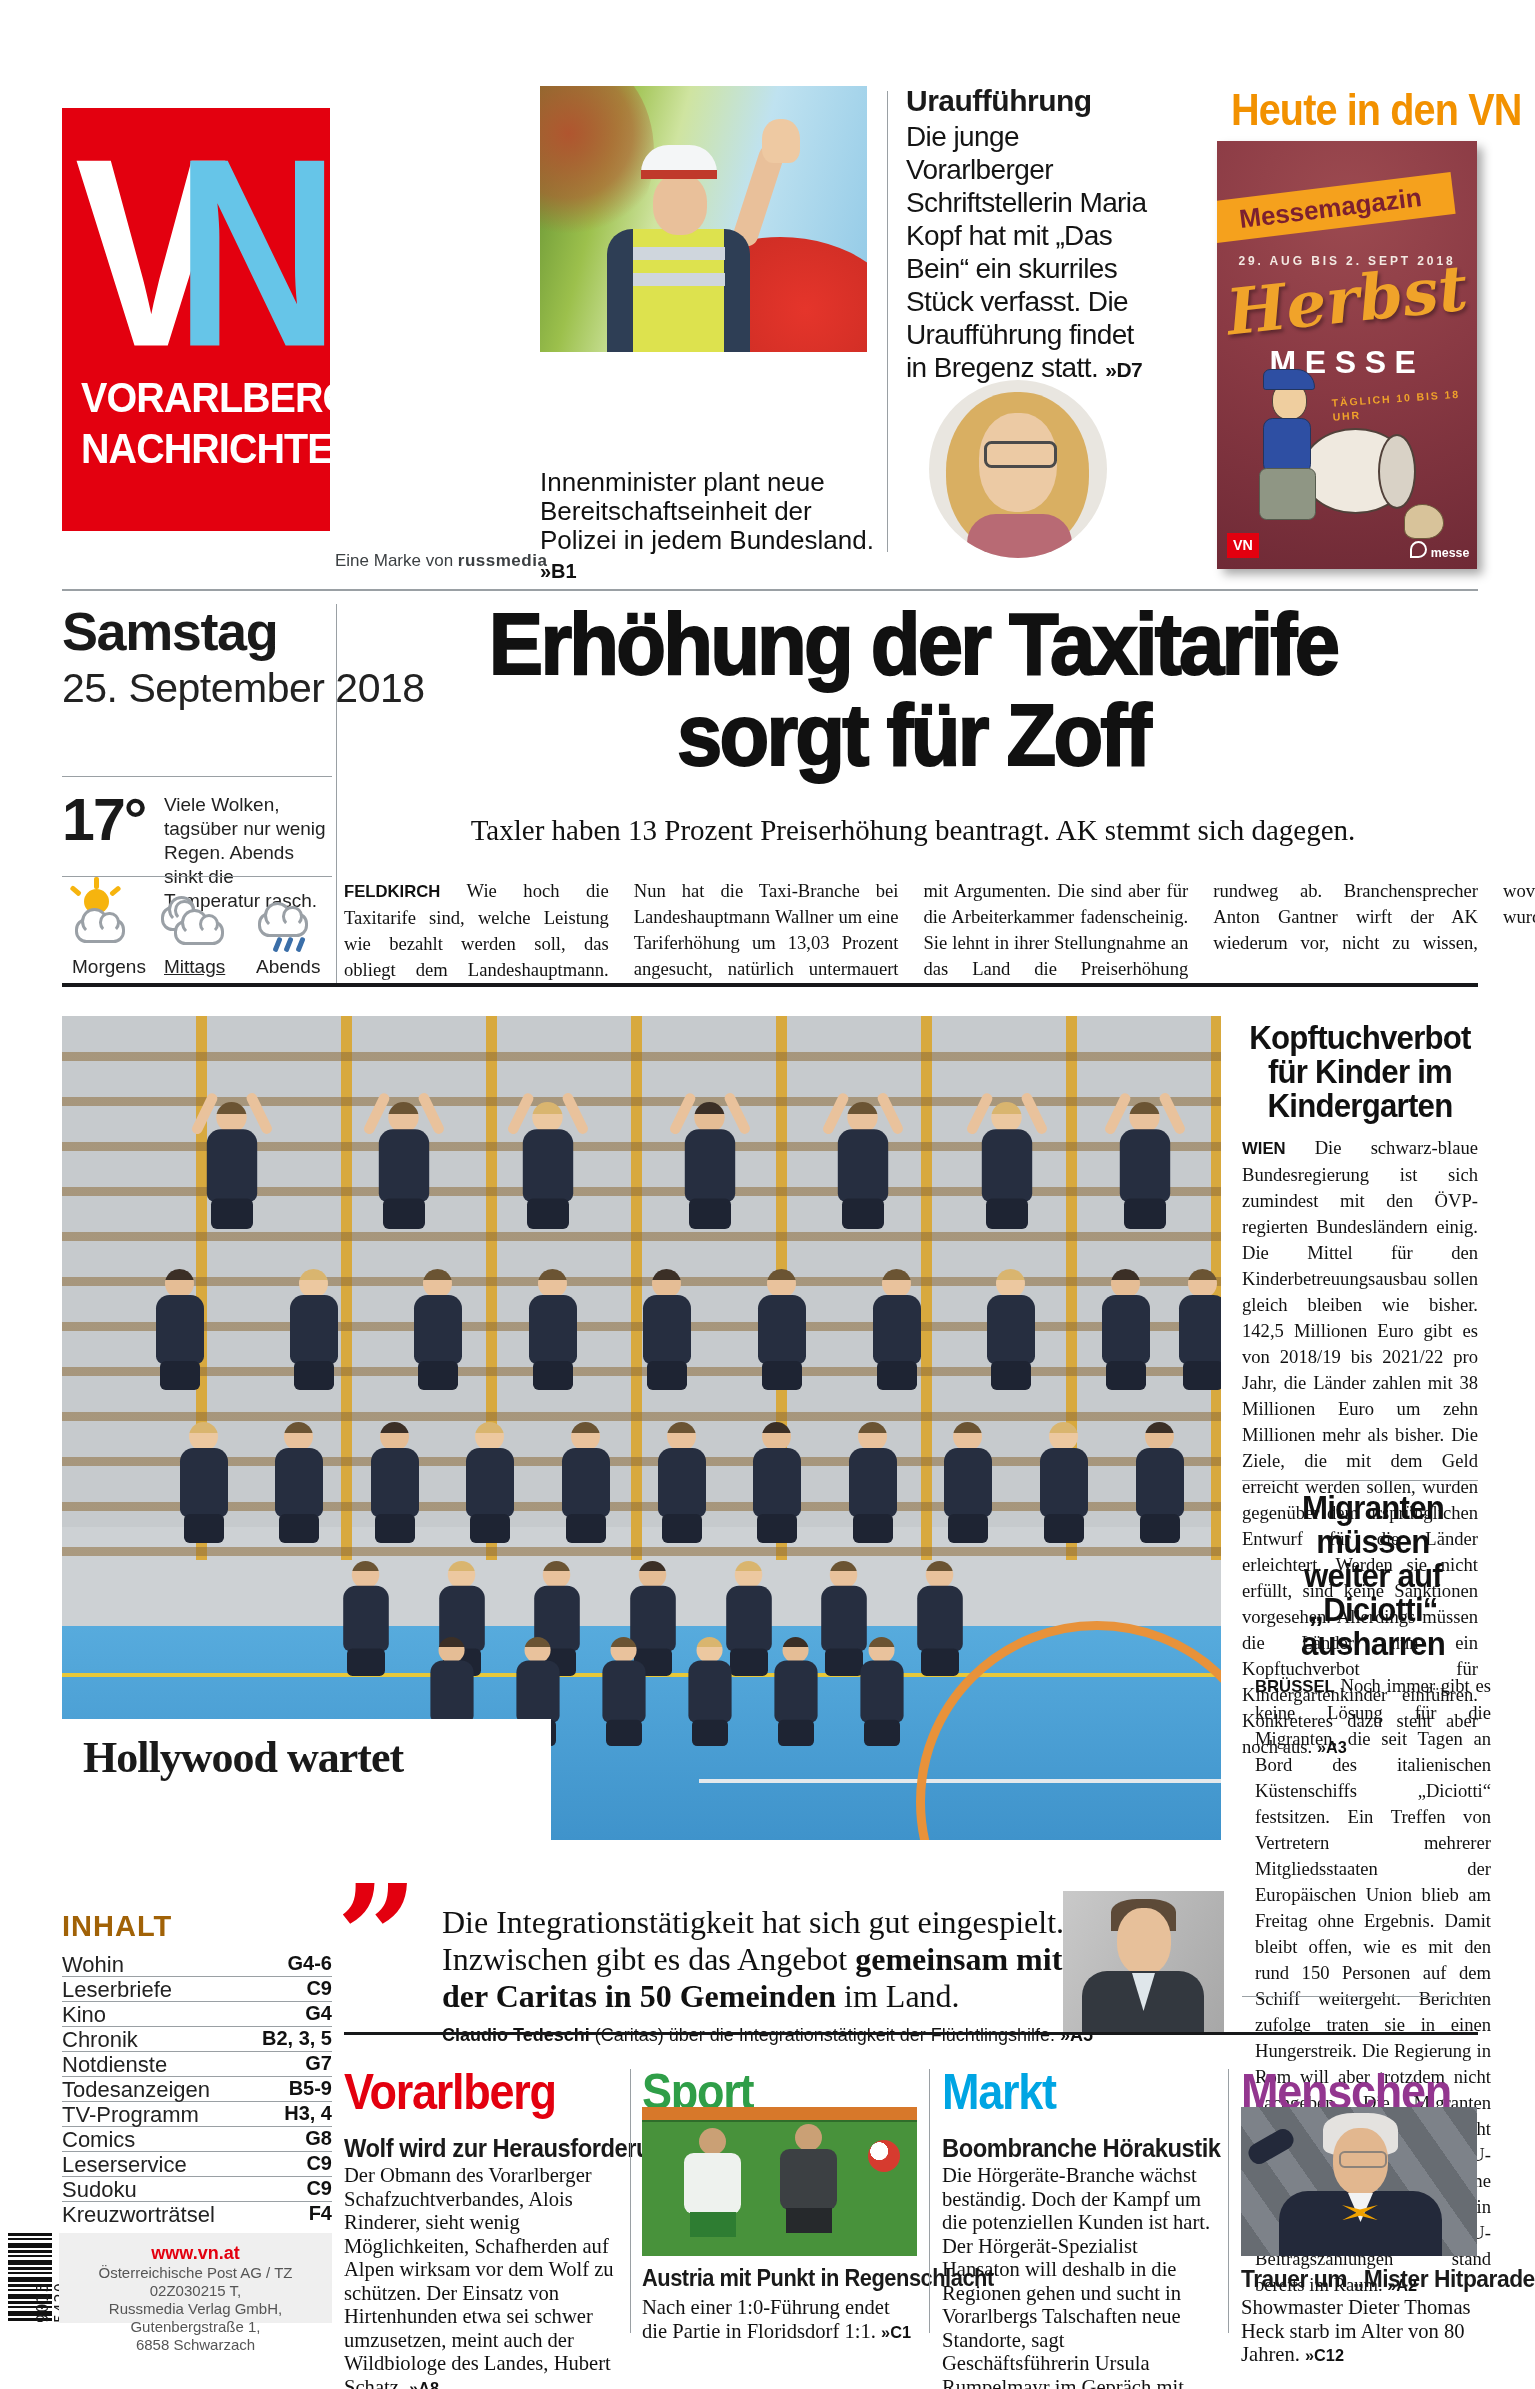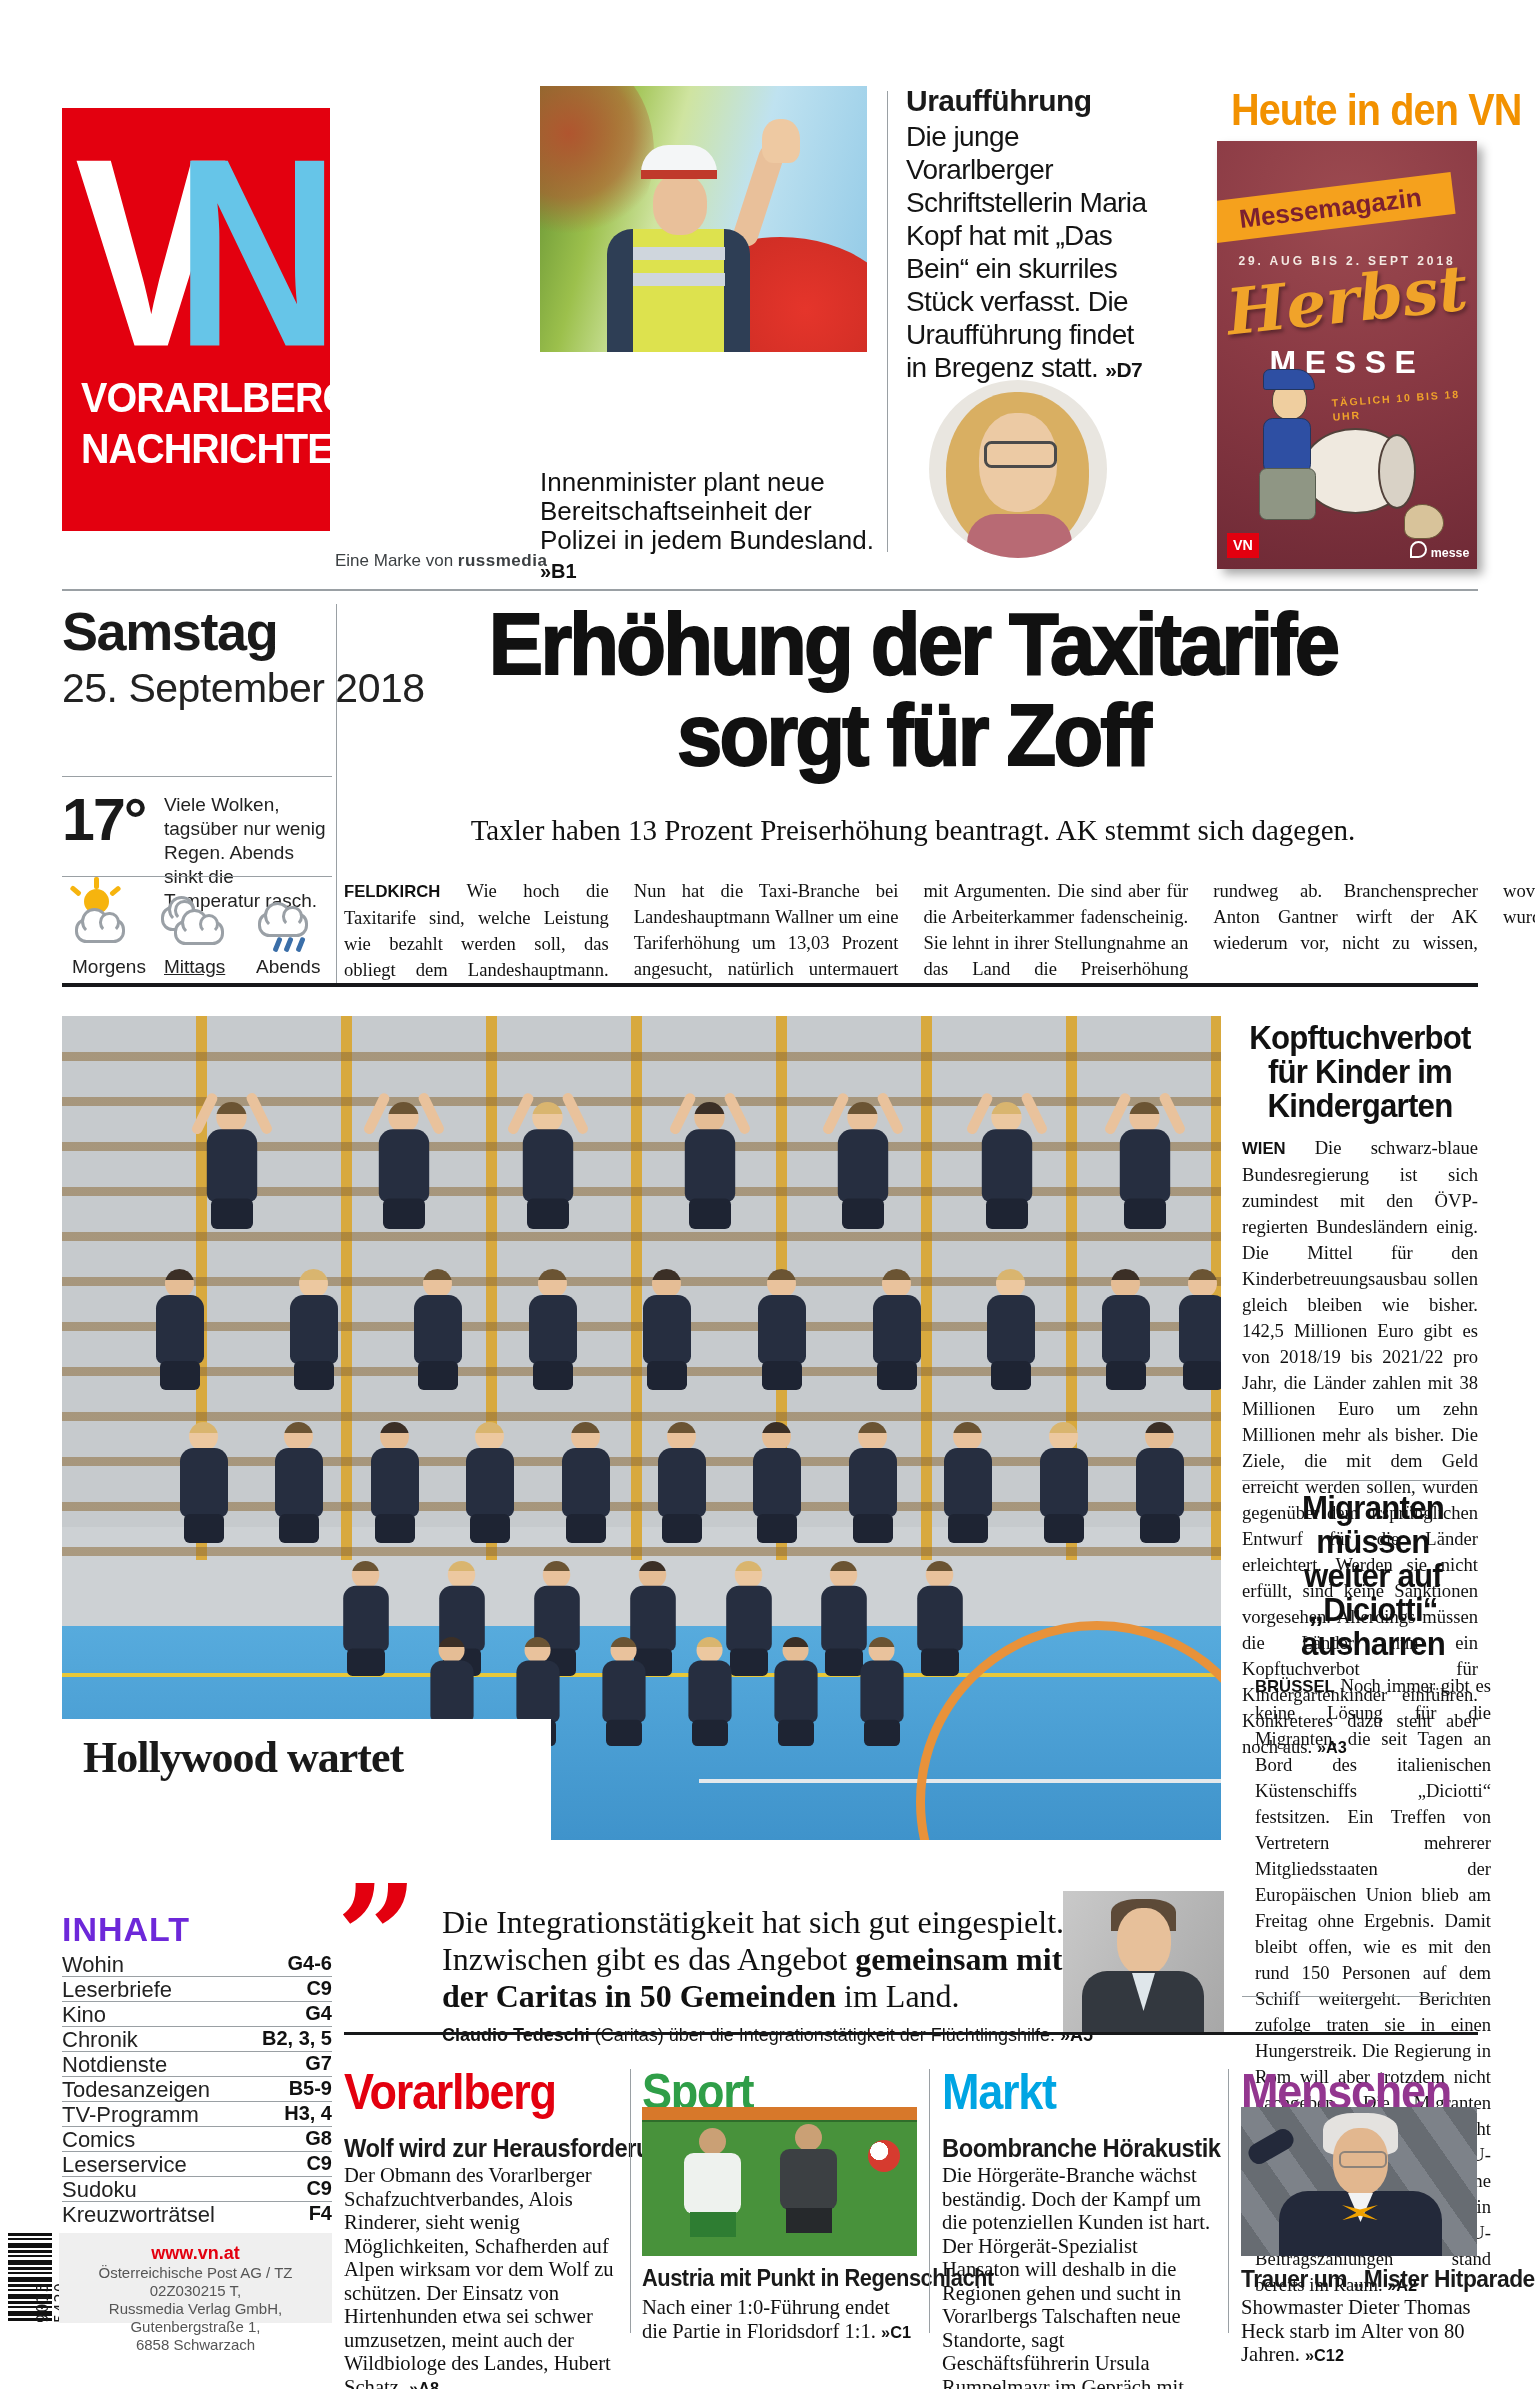--- a/index.html
+++ b/index.html
@@ -182,21 +182,21 @@
   .heckphoto .hair{position:absolute;left:82px;top:5.7px;width:75px;height:42px;border-radius:40% 40% 20% 20%;background:#e4e2df;}
   .heckphoto .face{position:absolute;left:92px;top:21px;width:55px;height:67px;border-radius:46%;background:#e2b78f;}
   .heckphoto .gl{position:absolute;left:98px;top:44px;width:44px;height:13.4px;border:2.9px solid #8d837a;border-radius:5.7px;}
   .heckphoto .suit{position:absolute;left:38px;top:84px;width:163px;height:65px;border-radius:29px 29px 0 0;background:#23293a;}
   .heckphoto .shirt{position:absolute;left:107px;top:86px;width:25px;height:29px;background:#f2f3f4;clip-path:polygon(0 0,100% 0,50% 100%);}
   .heckphoto .bow{position:absolute;left:101px;top:98px;width:36px;height:15.3px;background:#f0a200;
       clip-path:polygon(0 0,40% 50%,0 100%,50% 70%,100% 100%,60% 50%,100% 0,50% 30%);}
   .heckarm{position:absolute;left:5.7px;top:29px;width:48px;height:21px;border-radius:9.6px;background:#23293a;transform:rotate(-30deg);}
 
   
-  .inhalt-t{left:62px;top:1910px;font-size:34px;font-weight:bold;color:#6d28d9;letter-spacing:1px;}
+  .inhalt-t{left:62px;top:1910px;font-size:29px;font-weight:bold;color:#a16207;letter-spacing:1px;}
   .inhalt{left:62px;top:1952px;width:270px;}
   .irow{display:flex;justify-content:space-between;align-items:flex-start;height:24px;
         border-bottom:1px solid #9aa0a4;font-size:22px;color:#222;}
   .irow:last-child{border-bottom:none;}
   .irow b{font-size:20px;color:#111;}
 
   .barcode{left:7.6px;top:2233px;width:44px;height:90px;position:absolute;
       background:repeating-linear-gradient(to bottom,#111 0 2.9px,#fff 2.9px 4.8px,#111 4.8px 6.7px,#fff 6.7px 10.5px,#111 10.5px 15.3px,#fff 15.3px 17px);}
   .bcnum{position:absolute;left:34px;top:2233px;width:90px;transform:rotate(-90deg) translate(-90px,0);
       transform-origin:left top;font-family:"DejaVu Sans Mono",monospace;font-size:15.3px;letter-spacing:1px;}

